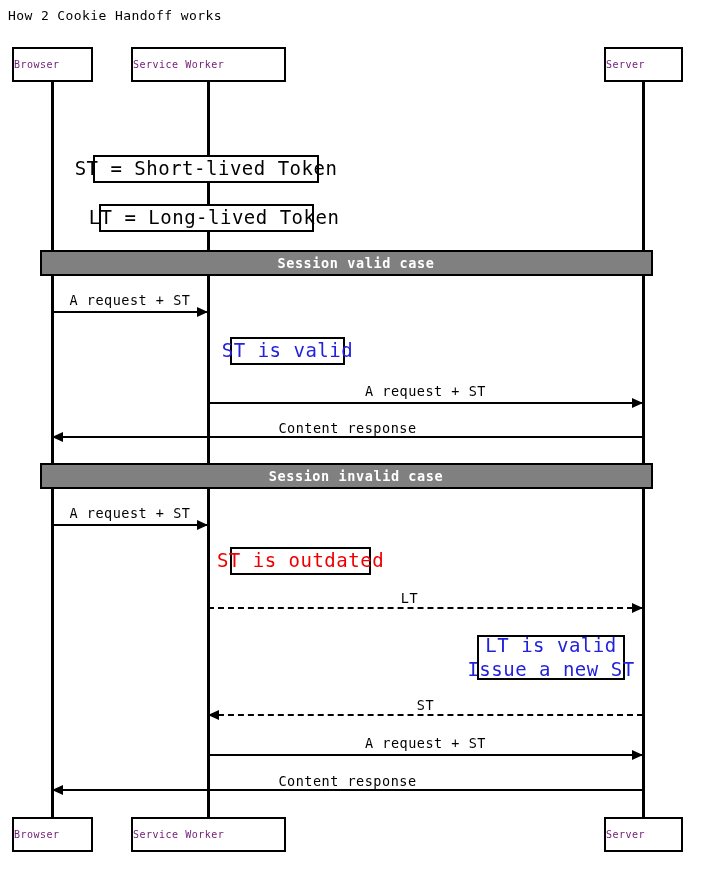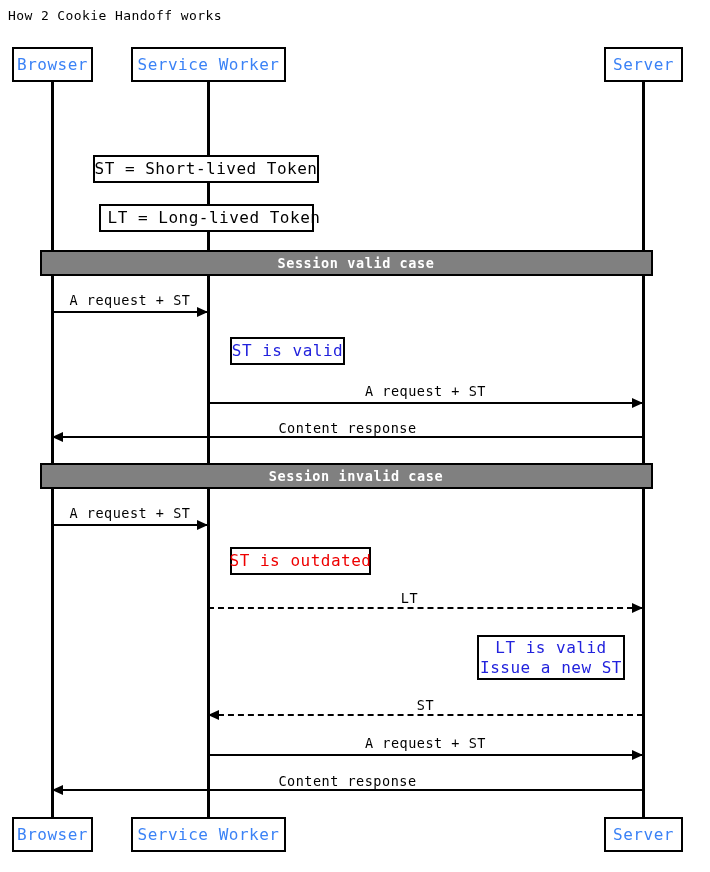--- a/index.html
+++ b/index.html
@@ -28,45 +28,44 @@
     letter-spacing: 0.4px;
     white-space: nowrap;
   }
 
   
   .participant {
     position: absolute;
     box-sizing: border-box;
     border: 2px solid #000000;
     background: #ffffff;
-    color: #3b82f6;
-    font-size: 16px;
+    color: #701a75;
+    font-size: 10px;
     letter-spacing: 0.5px;
     display: flex;
     align-items: center;
-    justify-content: center;
     white-space: nowrap;
     z-index: 6;
   }
 
   
   .lifeline {
     position: absolute;
     width: 3px;
     background: #000000;
     z-index: 1;
   }
 
   
   .note {
     position: absolute;
     box-sizing: border-box;
     border: 2px solid #000000;
     background: #ffffff;
-    font-size: 16px;
+    font-size: 19px;
     letter-spacing: 0.5px;
     color: #000000;
     display: flex;
     flex-direction: column;
     align-items: center;
     justify-content: center;
     text-align: center;
     line-height: 1.25;
     white-space: nowrap;
     z-index: 7;

